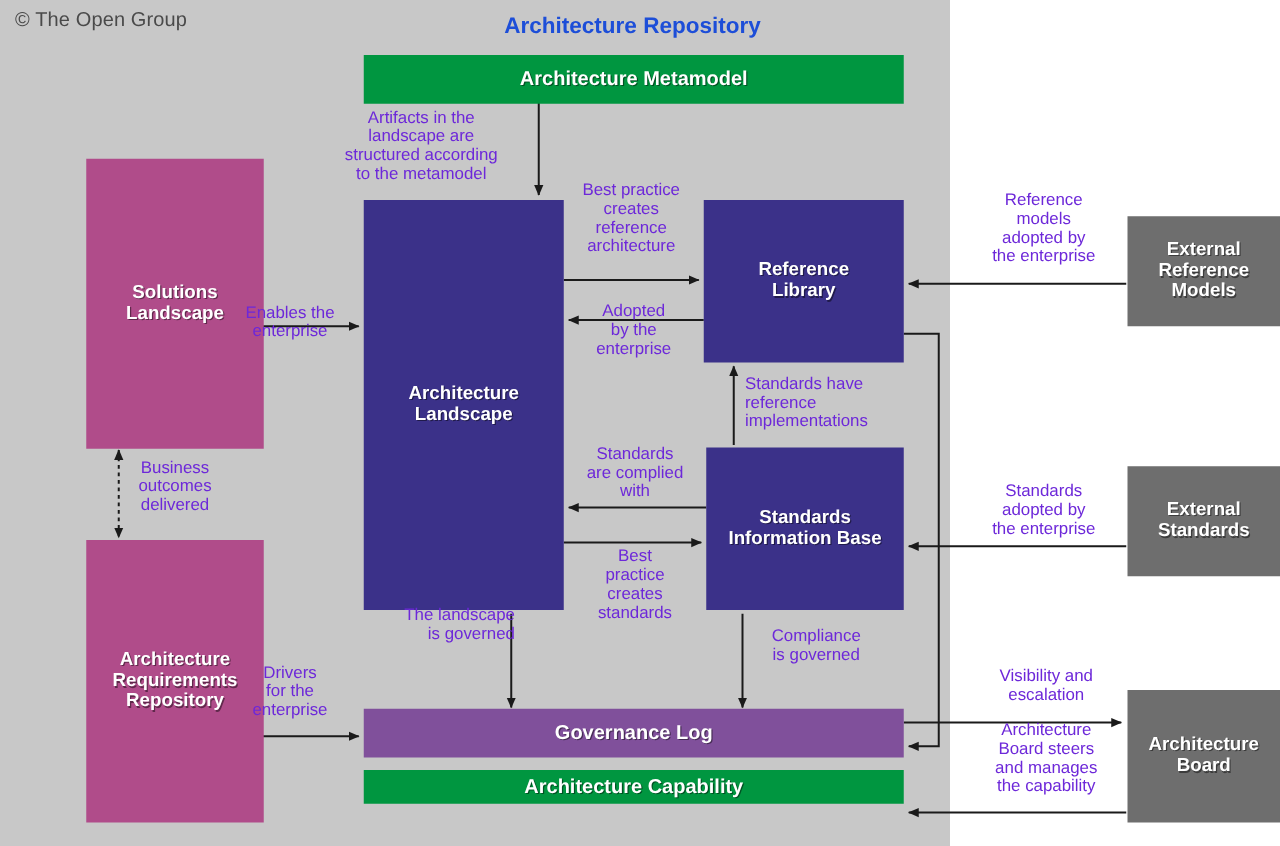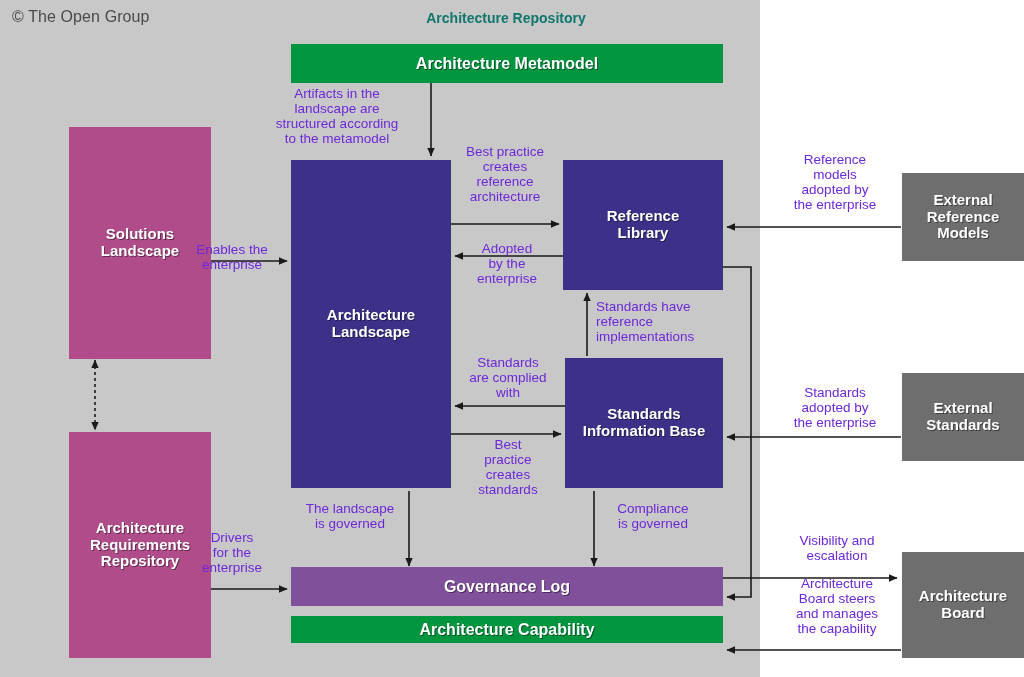--- a/index.html
+++ b/index.html
@@ -1,21 +1,21 @@
 <!DOCTYPE html>
 <html><head>
 <meta charset="utf-8">
 <title>Architecture Repository</title>
 <style>
   html,body{margin:0;padding:0;background:#ffffff;}
   body{font-family:"Liberation Sans","DejaVu Sans",sans-serif;}
   #stage{position:relative;width:1024px;height:677px;background:#ffffff;overflow:hidden;}
   #repo-panel{position:absolute;left:0;top:0;width:760px;height:677px;background:#c8c8c8;}
   .copyright{position:absolute;left:12px;top:8px;font-size:16px;color:#4a4a4a;letter-spacing:.1px;}
-  .diagram-title{position:absolute;left:290px;top:10px;width:432px;text-align:center;font-size:14px;font-weight:bold;color:#0f766e;}
+  .diagram-title{position:absolute;left:290px;top:10px;width:432px;text-align:center;font-size:18px;font-weight:bold;color:#1d4ed8;}
   .node{position:absolute;box-sizing:border-box;display:flex;align-items:center;justify-content:center;text-align:center;color:#ffffff;font-weight:bold;line-height:1.12;
         text-shadow:1px 1px 0 rgba(0,0,0,.45);}
   .node.green{background:#009640;}
   .node.blue{background:#3b3189;}
   .node.magenta{background:#b04c8a;margin-left:44px;}
   .node.purple{background:#80509b;}
   .node.gray{background:#6e6e6e;}
   .node.bar{font-size:16px;}
   .node.block{font-size:15px;}
   .node.ext{font-size:15px;}
@@ -132,26 +132,29 @@
 with</div>
 
   <div class="lbl" style="left:462px;top:437px;width:92px;">Best
 practice
 creates
 standards</div>
 
   <div class="lbl" style="left:177px;top:242px;width:110px;">Enables the
 enterprise</div>
 
+  <div class="lbl" style="left:101px;top:366px;width:78px;">Business
+outcomes
+delivered</div>
 
   <div class="lbl" style="left:178px;top:530px;width:108px;">Drivers
 for the
 enterprise</div>
 
-  <div class="lbl" style="left:288px;top:501px;width:124px;">The landscape
+  <div class="lbl" style="left:288px;top:484px;width:124px;text-align:right;">The landscape
 is governed</div>
 
   <div class="lbl" style="left:597px;top:501px;width:112px;">Compliance
 is governed</div>
 
   <div class="lbl" style="left:770px;top:152px;width:130px;">Reference
 models
 adopted by
 the enterprise</div>
 

